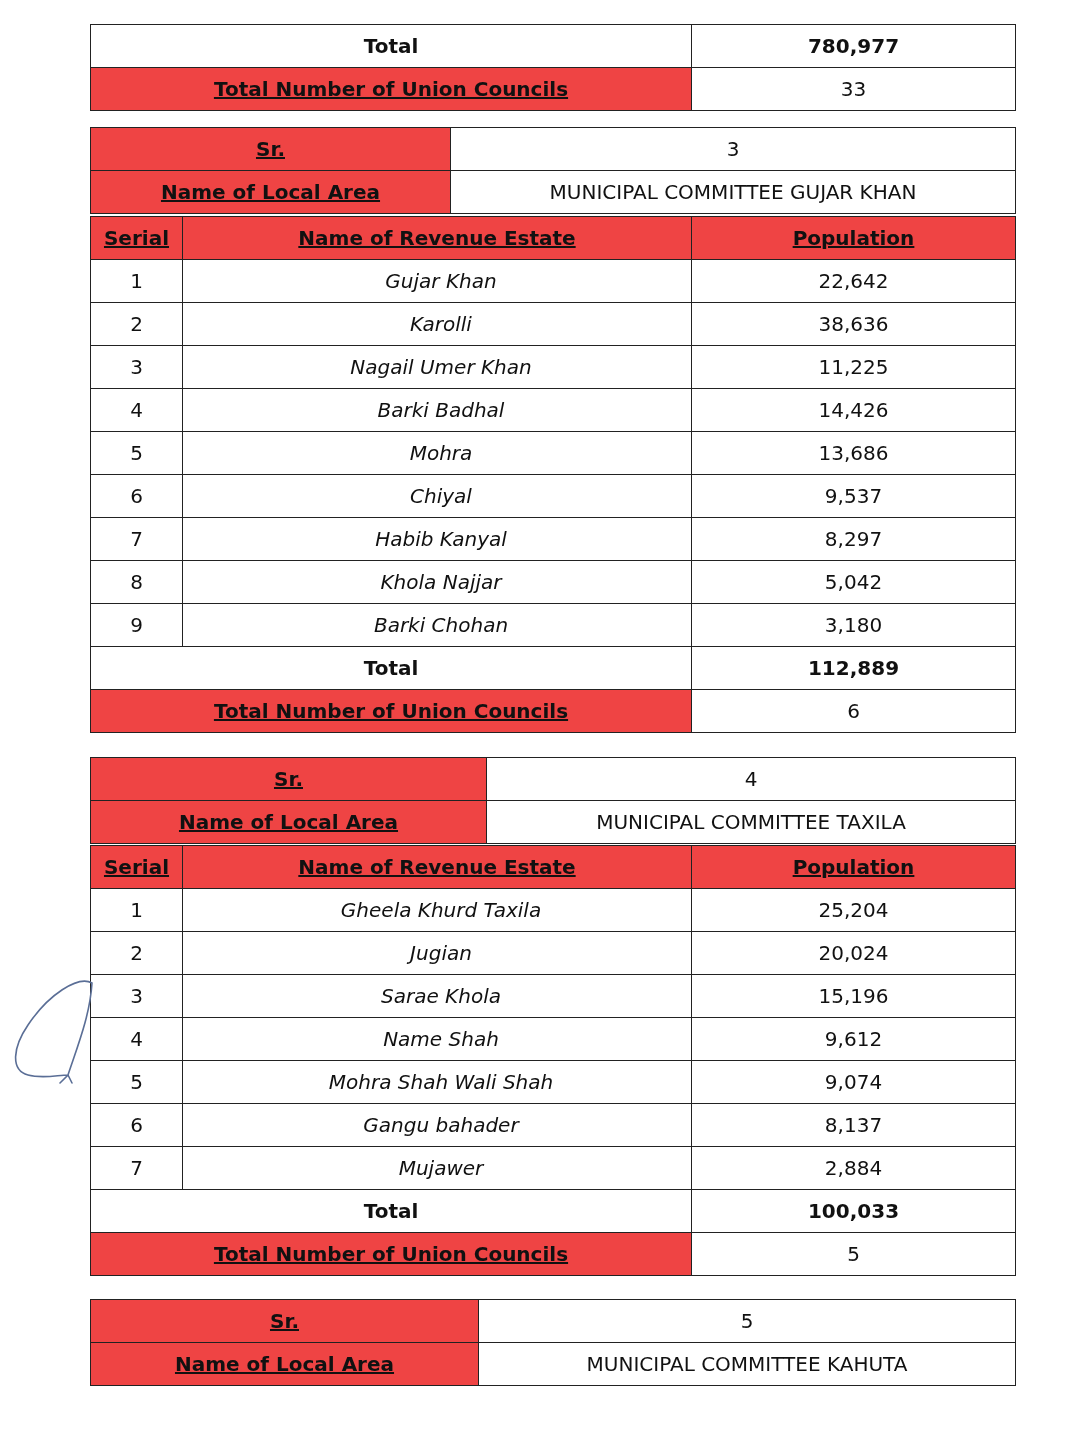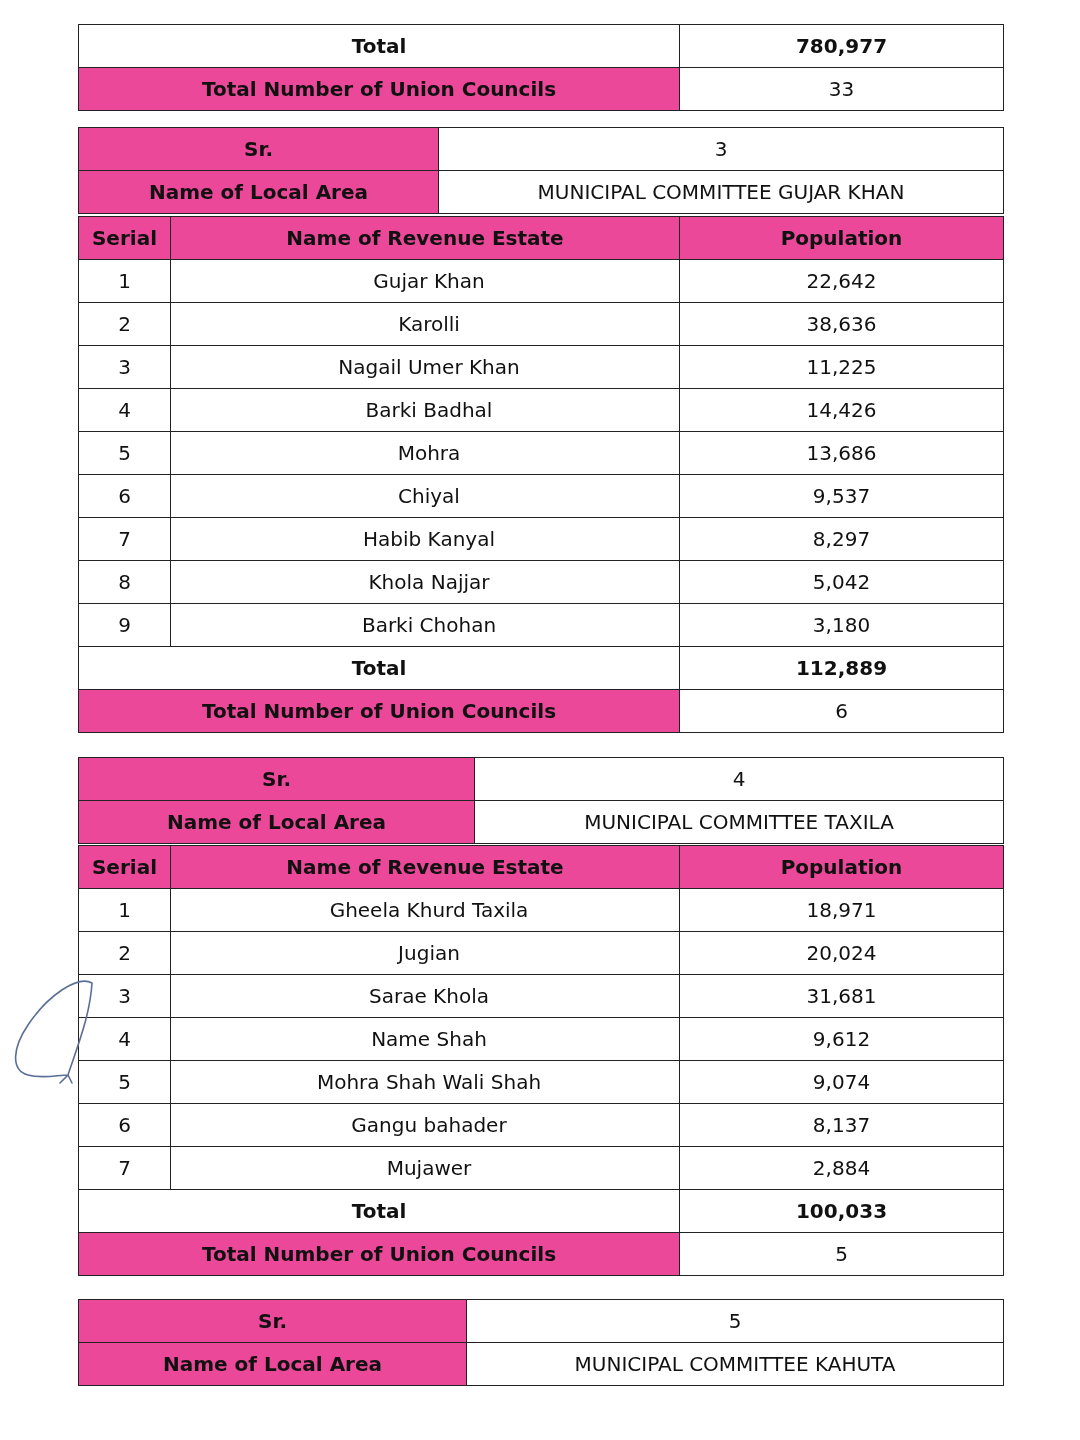--- a/index.html
+++ b/index.html
@@ -1,24 +1,24 @@
 <!DOCTYPE html>
 <html><head>
   <meta charset="utf-8">
   <style>
     html, body { margin: 0; padding: 0; background: #ffffff; }
     body {
       width: 1080px; height: 1440px; position: relative; overflow: hidden;
       font-family: "DejaVu Sans", sans-serif; color: #111;
     }
-    .blk { position: absolute; left: 78px; width: 925px; border-collapse: collapse; table-layout: fixed; border-radius: 8px; }
+    .blk { position: absolute; left: 90px; width: 925px; border-collapse: collapse; table-layout: fixed; border-radius: 8px; }
     .blk td { border: 1.5px solid #222; font-size: 20px; text-align: center; padding: 0; }
-    .gray { background: #ec4899; }
+    .gray { background: #ef4444; text-decoration: underline; }
     .bold { font-weight: bold; }
-    .left { text-align: right; padding-left: 8px !important; }
+    .left { text-align: right; padding-left: 8px !important; font-style: italic; }
     .r44 td { height: 42px; }
     .signature { position: absolute; left: 8px; top: 975px; width: 90px; height: 115px; }
   </style>
 </head>
 <body>
 
 <table class="blk r44" style="top:24px;">
   <colgroup>
       <col style="width:601px">
       <col style="width:324px">
@@ -151,31 +151,31 @@
       <tr>
     <td class="bold gray">Serial</td>
     <td class="bold gray">Name of Revenue Estate</td>
     <td class="bold gray">Population</td>
   </tr>
   </tbody>
     <tbody id="rows-1">
       <tr>
         <td>1</td>
         <td class="left">Gheela Khurd Taxila</td>
-        <td>18,971</td>
+        <td>25,204</td>
       </tr>
       <tr>
         <td>2</td>
         <td class="left">Jugian</td>
         <td>20,024</td>
       </tr>
       <tr>
         <td>3</td>
         <td class="left">Sarae Khola</td>
-        <td>31,681</td>
+        <td>15,196</td>
       </tr>
       <tr>
         <td>4</td>
         <td class="left">Name Shah</td>
         <td>9,612</td>
       </tr>
       <tr>
         <td>5</td>
         <td class="left">Mohra Shah Wali Shah</td>
         <td>9,074</td>

